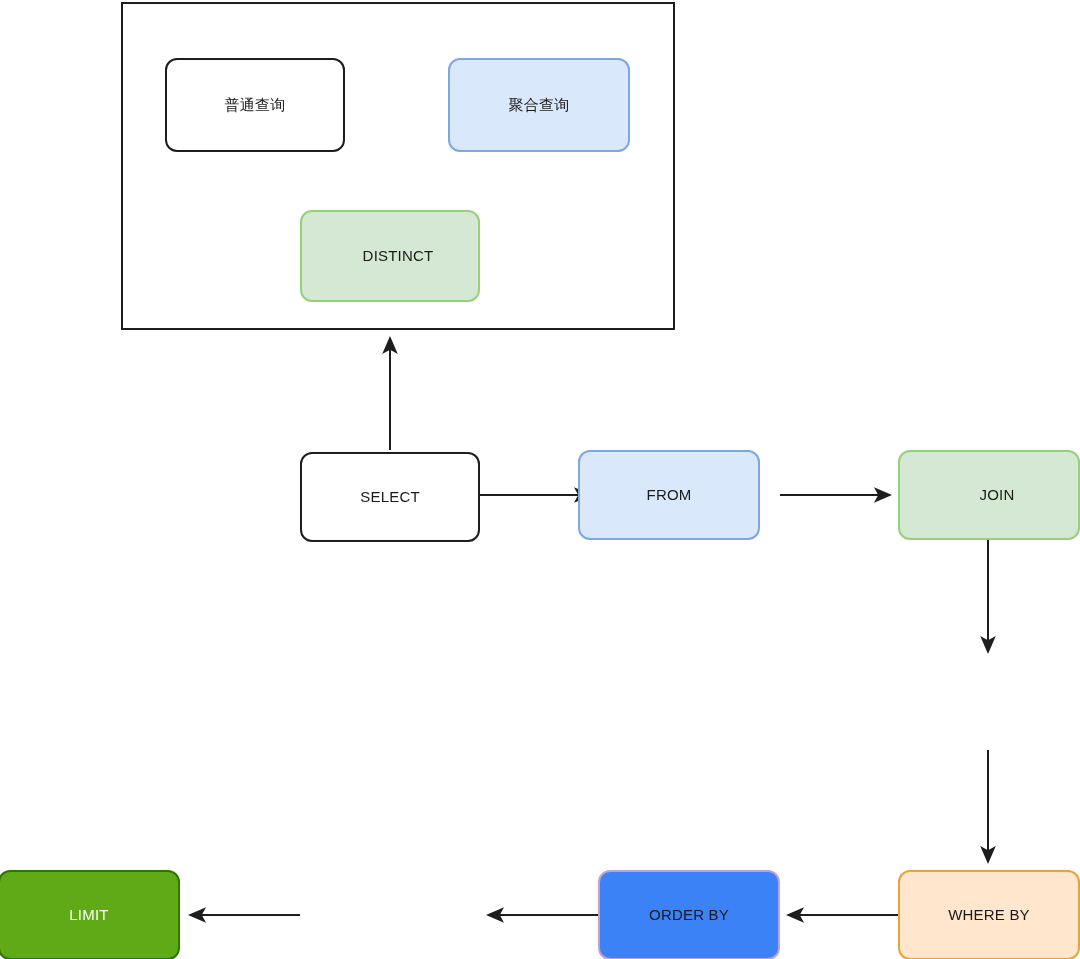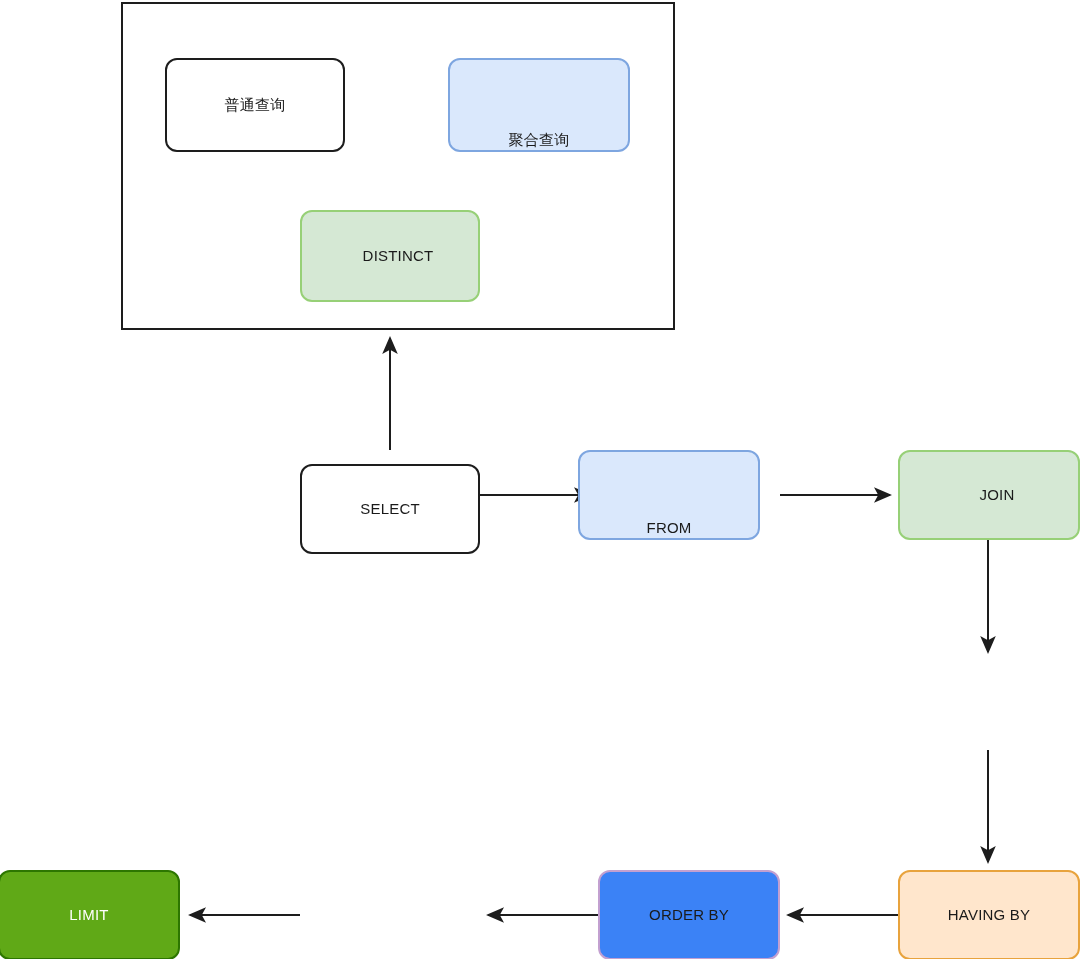--- a/index.html
+++ b/index.html
@@ -58,21 +58,20 @@
     font-family: "DejaVu Sans", "Liberation Sans", sans-serif;
     font-size: 15px;
   }
   .style-plain {
     background: #ffffff;
     border-color: #1d1d1d;
   }
   .style-blue {
     background: #dae8fc;
     border-color: #7ea6e0;
-    align-items: flex-end;
   }
   .style-green {
     background: #d5e8d4;
     border-color: #97d077;
     padding-left: 16px;
   }
   .style-orange {
     background: #ffe6cc;
     border-color: #e8a33d;
   }
@@ -138,35 +137,35 @@
   </div>
 
   <div class="node cn style-blue" style="left:448px; top:58px; width:182px; height:94px;">
     <span class="node-label">聚合查询</span>
   </div>
 
   <div class="node style-green" style="left:300px; top:210px; width:180px; height:92px;">
     <span class="node-label">DISTINCT</span>
   </div>
 
-  <div class="node style-plain" style="left:300px; top:464px; width:180px; height:90px;align-items:center;">
+  <div class="node style-plain" style="left:300px; top:452px; width:180px; height:90px;align-items:center;">
     <span class="node-label">SELECT</span>
   </div>
 
   <div class="node style-blue" style="left:578px; top:450px; width:182px; height:90px;">
     <span class="node-label">FROM</span>
   </div>
 
   <div class="node style-green" style="left:898px; top:450px; width:182px; height:90px;">
     <span class="node-label">JOIN</span>
   </div>
 
 
   <div class="node style-orange" style="left:898px; top:870px; width:182px; height:90px;">
-    <span class="node-label">HAVING BY</span>
+    <span class="node-label">WHERE BY</span>
   </div>
 
   <div class="node style-purple" style="left:598px; top:870px; width:182px; height:90px;">
     <span class="node-label">ORDER BY</span>
   </div>
 
 
   <div class="node style-solidgreen" style="left:-2px; top:870px; width:182px; height:90px;">
     <span class="node-label">LIMIT</span>
   </div>

